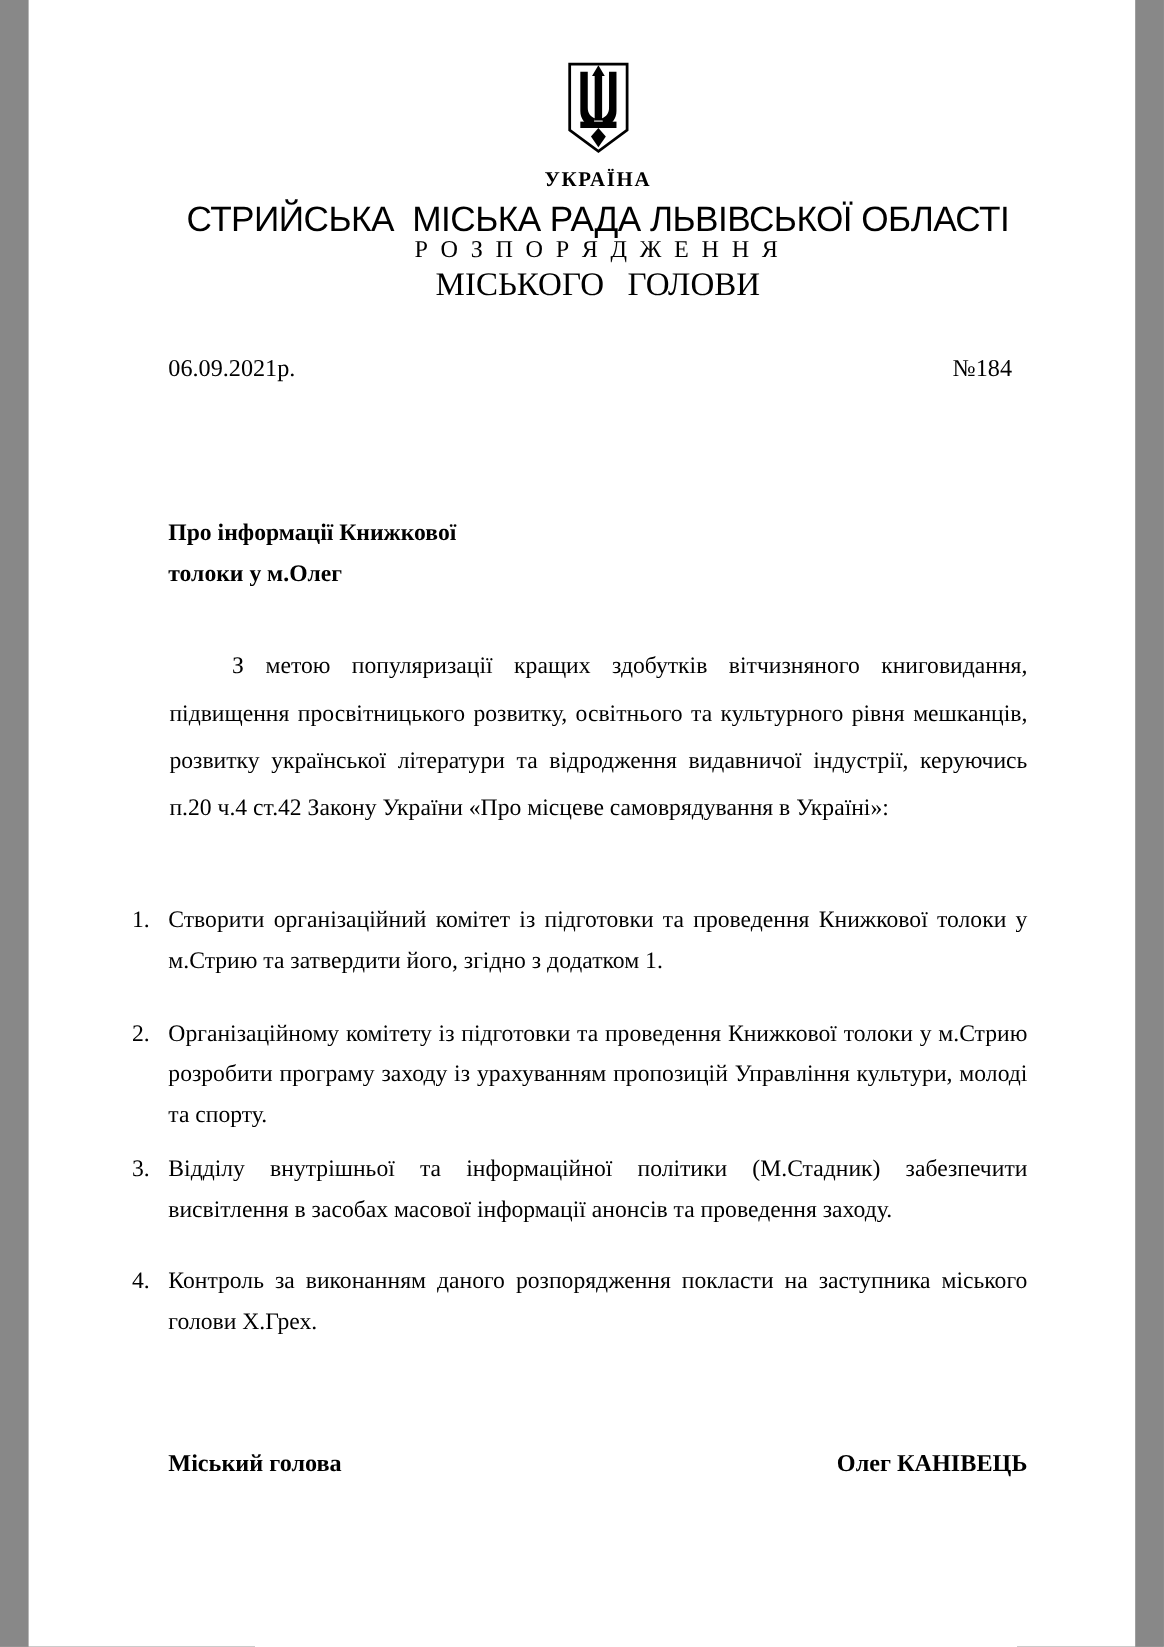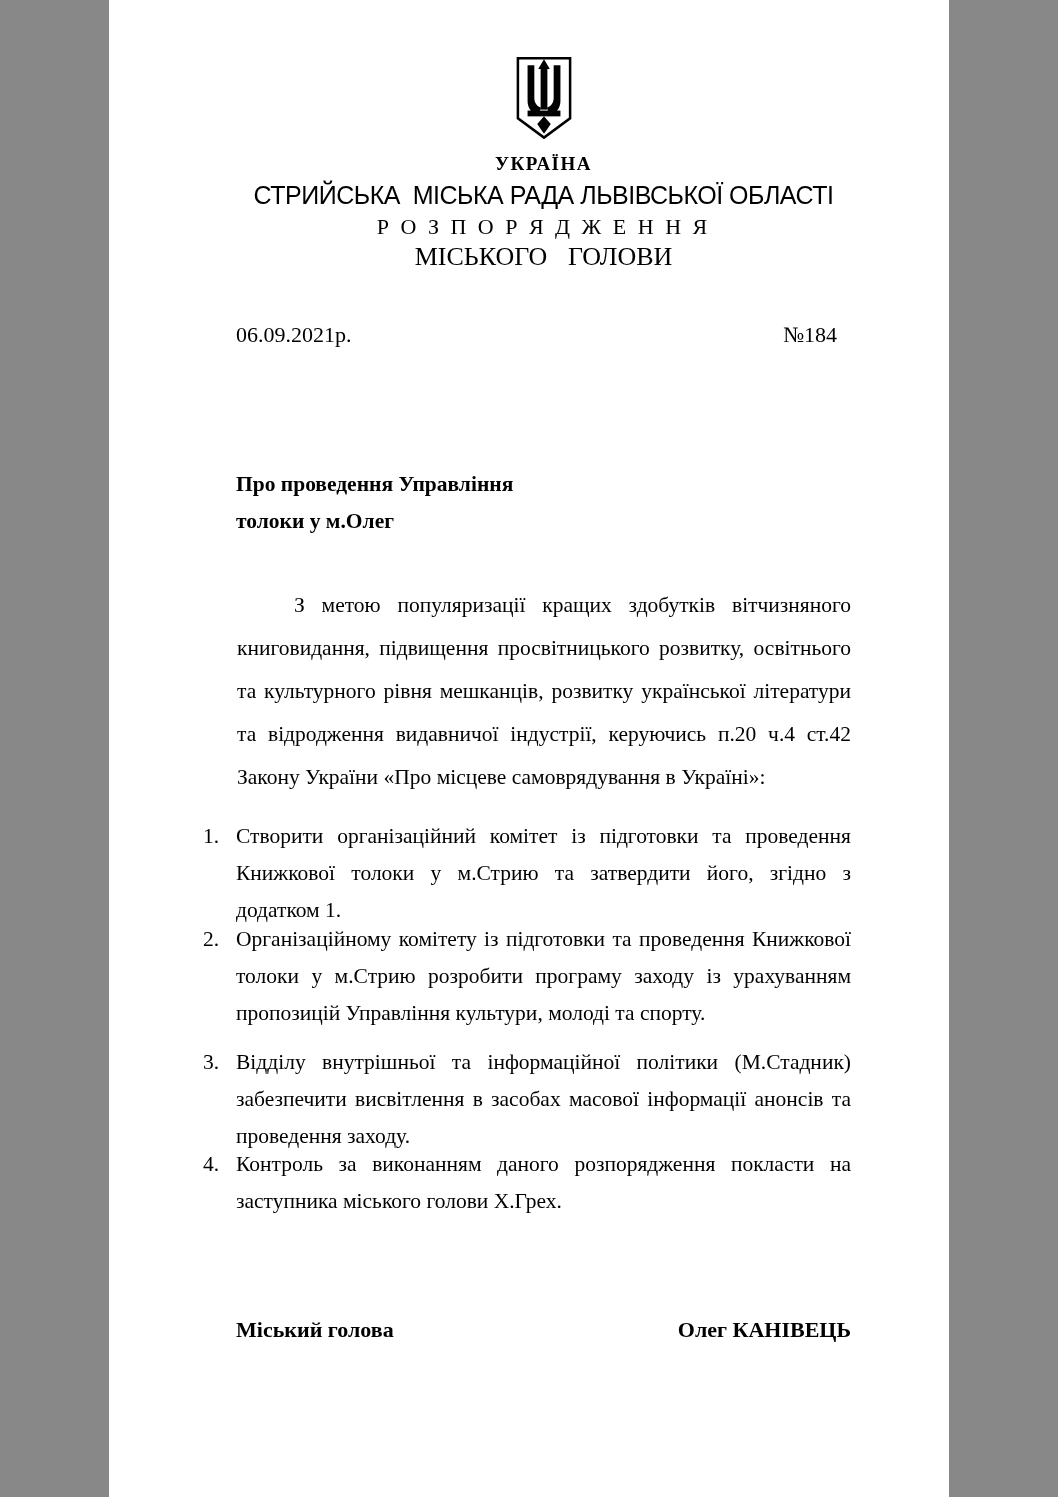--- a/index.html
+++ b/index.html
@@ -1,18 +1,18 @@
 <!DOCTYPE html>
 <html><head>
 <meta charset="utf-8">
 <style>
   html, body { margin: 0; padding: 0; background: #888; }
   .page {
     position: relative;
-    width: 840px;
+    width: 1006px;
     height: 1497px;
     margin: 0 auto;
     background: #ffffff;
     color: #000000;
     font-family: "Liberation Serif", "DejaVu Serif", serif;
     overflow: hidden;
   }
   .centered-band {
     position: absolute;
     left: 127px;
@@ -22,34 +22,34 @@
   .emblem-wrap { top: 55px; }
   .country-title {
     top: 153px;
     font-size: 19px;
     font-weight: bold;
     letter-spacing: 1.5px;
   }
   .council-title {
     top: 181px;
     font-family: "Liberation Sans", "DejaVu Sans", sans-serif;
-    font-size: 25px;
+    font-size: 32px;
     letter-spacing: -0.5px;
     white-space: pre;
   }
   .doc-type-title {
     top: 214px;
     font-size: 22px;
     font-weight: normal;
     letter-spacing: 3px;
     white-space: pre;
   }
   .doc-author-title {
     top: 242px;
-    font-size: 26px;
+    font-size: 30px;
     word-spacing: 14px;
   }
   .date-row {
     position: absolute;
     top: 322px;
     left: 127px;
     right: 98px;
     display: flex;
     justify-content: center;
     align-items: baseline;
@@ -137,21 +137,21 @@
   <div class="centered-band doc-type-title">Р О З П О Р Я Д Ж Е Н Н Я</div>
 
   <div class="centered-band doc-author-title">МІСЬКОГО  ГОЛОВИ</div>
 
   <div class="date-row">
     <div class="col">06.09.2021р.</div>
     <div class="col right">№184</div>
   </div>
 
   <div class="subject">
-    <div>Про проведення Управління</div>
+    <div>Про інформації Книжкової</div>
     <div>толоки у м.Олег</div>
   </div>
 
   <div class="intro">З метою популяризації кращих здобутків вітчизняного книговидання, підвищення просвітницького розвитку, освітнього та культурного рівня мешканців, розвитку української літератури та відродження видавничої індустрії, керуючись п.20 ч.4 ст.42 Закону України «Про місцеве самоврядування в Україні»:</div>
 
   <div class="order-item item-1">
     <span class="num">1.</span>
     <div class="txt">Створити організаційний комітет із підготовки та проведення Книжкової толоки у м.Стрию та затвердити його, згідно з додатком 1.</div>
   </div>
 

